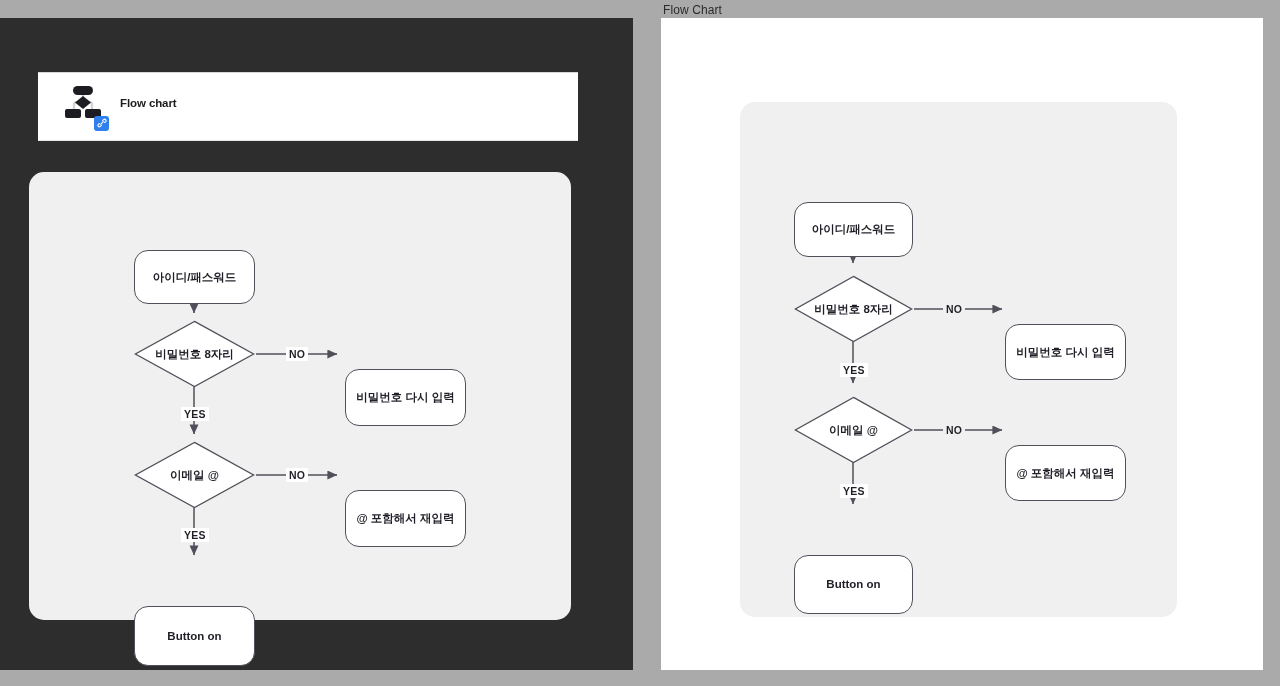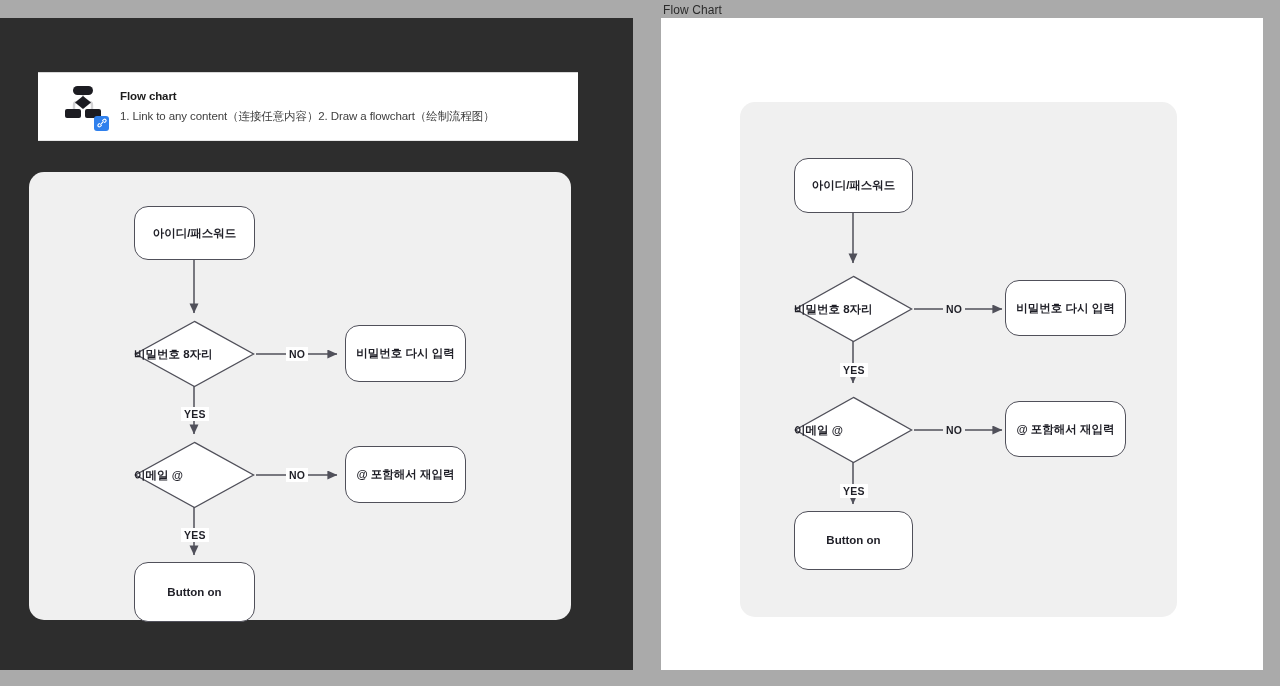--- a/index.html
+++ b/index.html
@@ -133,26 +133,28 @@
     background: #ffffff;
     border: 1.4px solid #50505a;
     border-radius: 14px;
     display: flex;
     align-items: center;
     justify-content: center;
     text-align: left;
     color: #1f1f27;
     font-weight: bold;
     line-height: 1.25;
+    margin-top: 44px;
   }
 
   .diamond-wrap {
     position: absolute;
     display: flex;
     align-items: center;
+    justify-content: center;
   }
   .diamond-wrap svg { position: absolute; left: 0; top: 0; }
   .diamond-label {
     position: relative;
     z-index: 2;
     color: #1f1f27;
     font-weight: bold;
     text-align: center;
     white-space: nowrap;
   }
@@ -192,21 +194,20 @@
         <span class="block-badge">
           <svg width="10" height="10" viewBox="0 0 10 10">
             <path d="M3.7 6.3 L6.3 3.7" stroke="#ffffff" stroke-width="1.1" stroke-linecap="round"></path>
             <path d="M5.6 2.6 L6.6 1.6 Q7.8 0.6 8.7 1.6 Q9.6 2.5 8.6 3.6 L7.6 4.5" fill="none" stroke="#ffffff" stroke-width="1.1" stroke-linecap="round"></path>
             <path d="M4.4 7.4 L3.4 8.4 Q2.2 9.4 1.3 8.4 Q0.4 7.5 1.4 6.4 L2.4 5.5" fill="none" stroke="#ffffff" stroke-width="1.1" stroke-linecap="round"></path>
           </svg>
         </span>
       </div>
       <div class="block-text">
         <div class="block-title">Flow chart</div>
-        <div class="block-sub">1. Link to any content（连接任意内容）2. Draw a flowchart（绘制流程图）</div>
       </div>
     </div>
 
     <div class="canvas canvas-left">
       <div class="flow">
 
         <svg class="conn" width="542" height="448">
           <defs>
             <marker id="arrL" markerWidth="8" markerHeight="8" refX="6.4" refY="3" orient="auto">
               <path d="M0,0 L6.6,3 L0,6 Z" fill="#50505a"></path>

